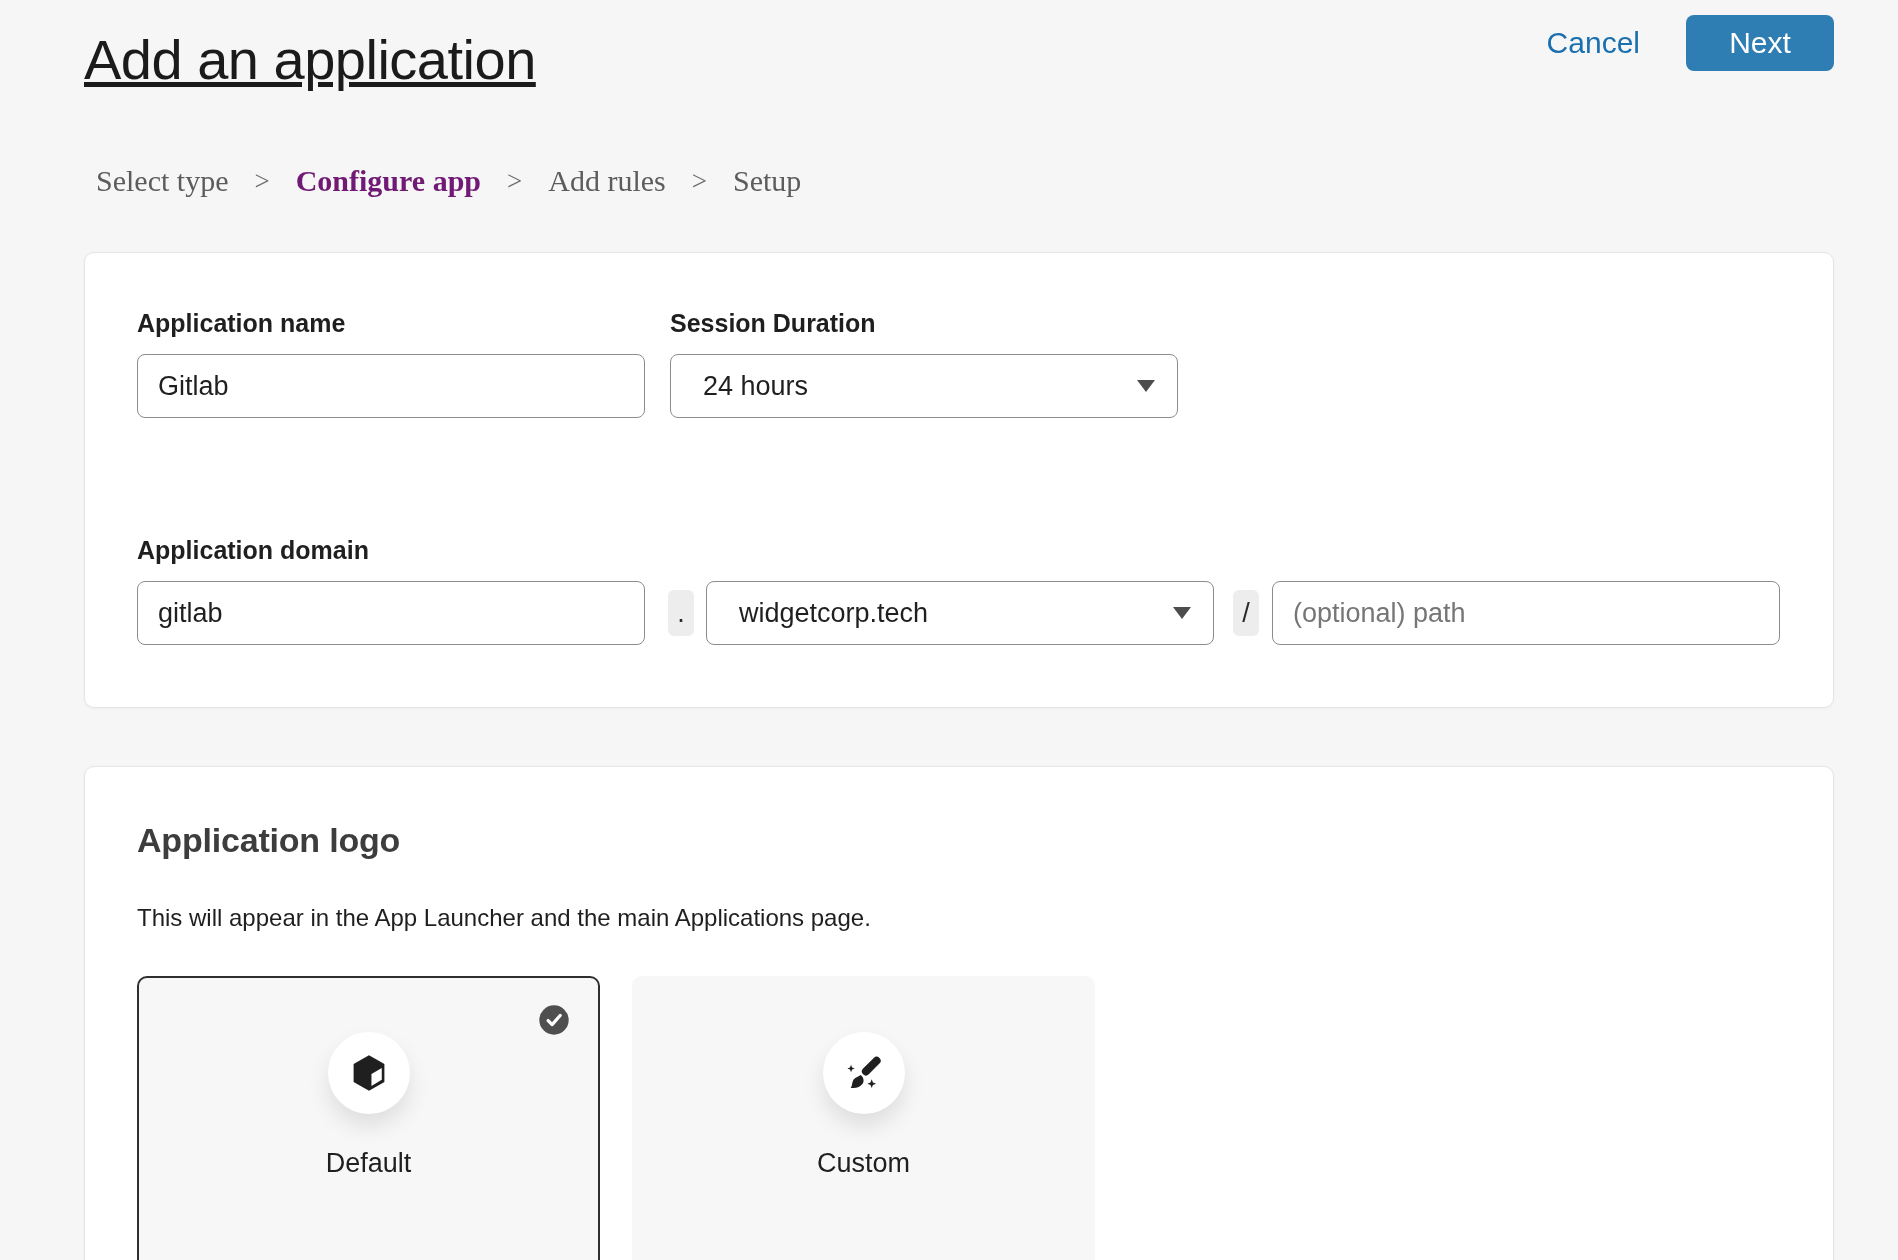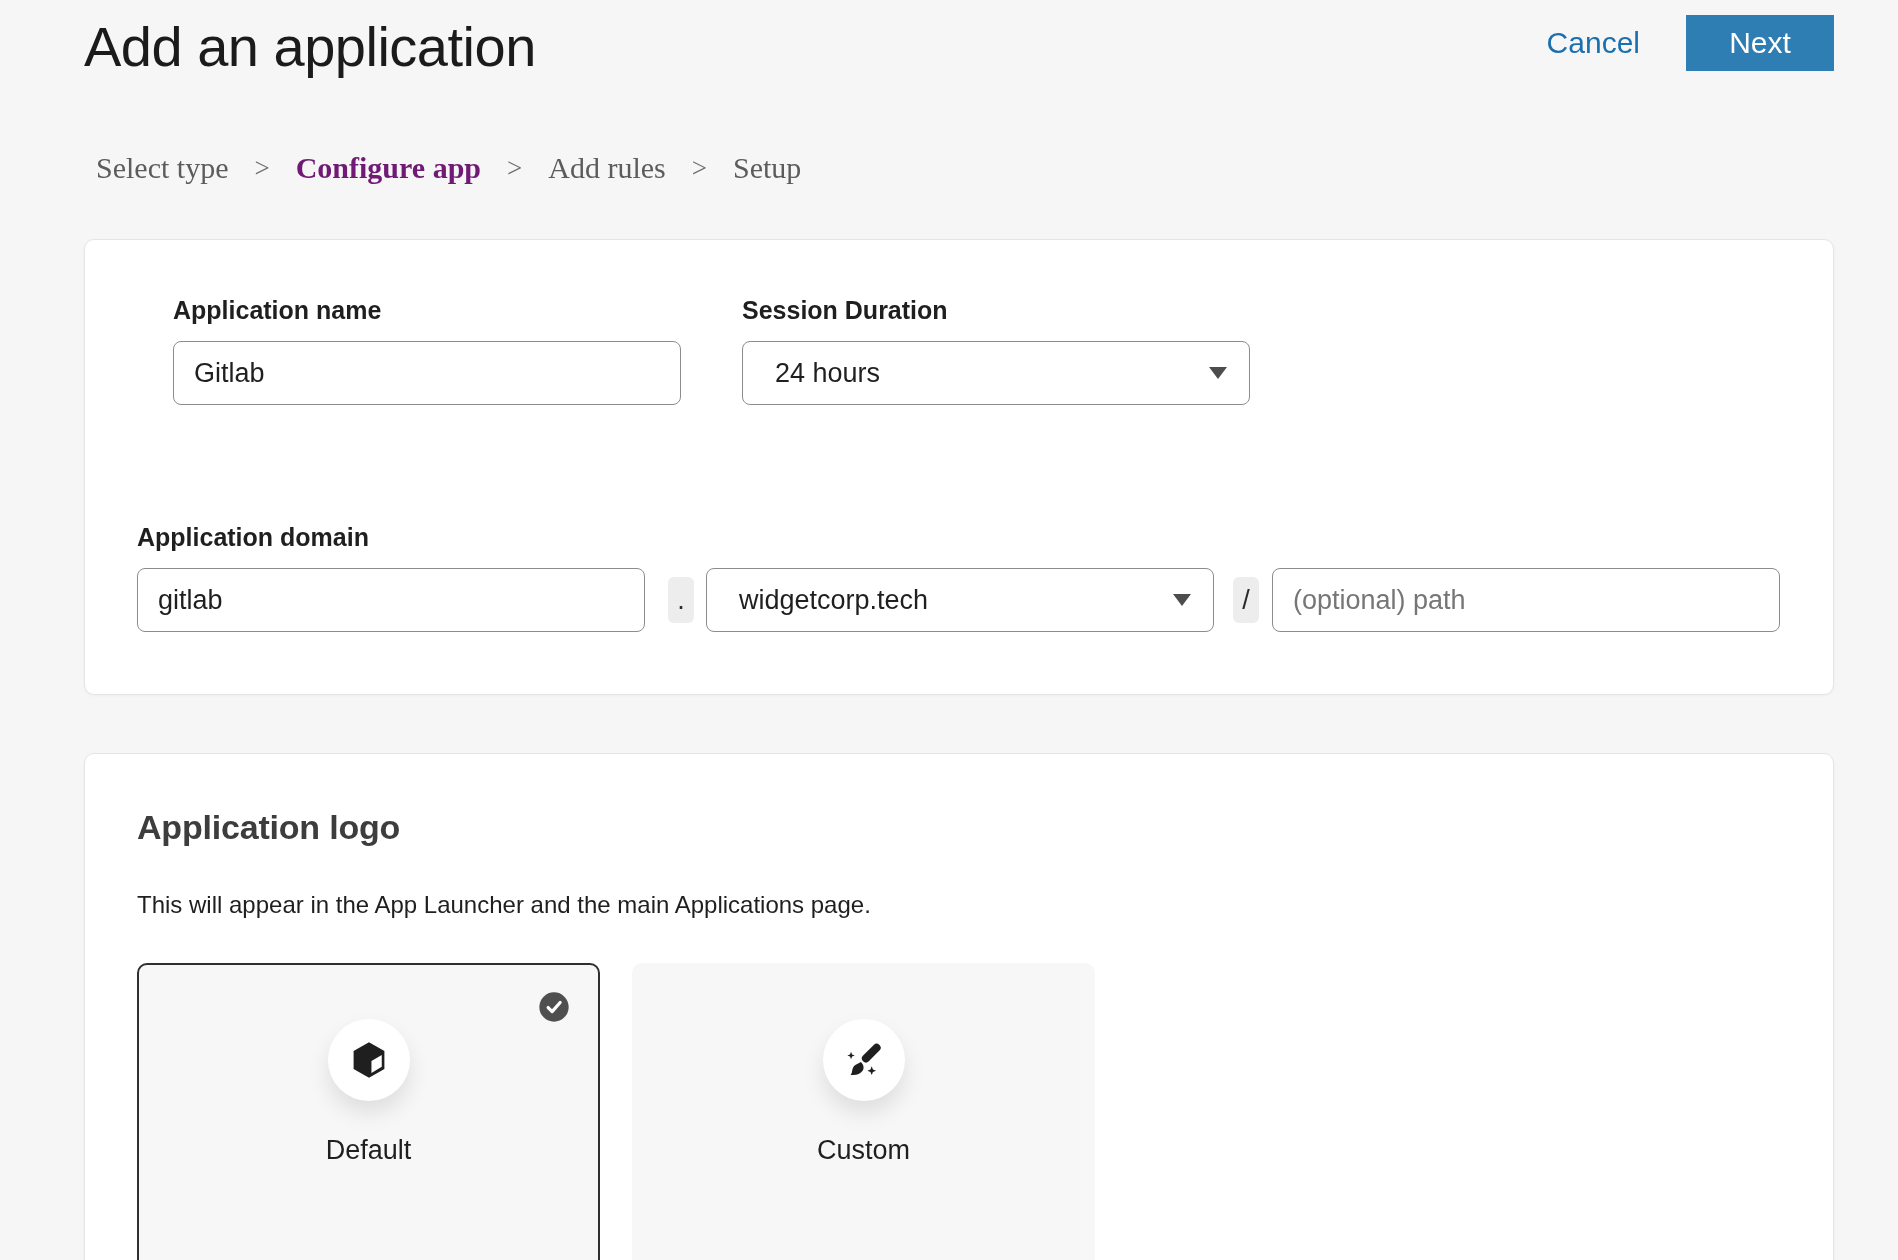--- a/index.html
+++ b/index.html
@@ -11,29 +11,29 @@
   }
   .page { width: 1898px; height: 1260px; overflow: hidden; position: relative; }
 
   
   .header {
     display: flex; justify-content: space-between; align-items: flex-start;
     padding: 14px 64px 0 84px;
   }
   .page-title {
     font-size: 56px; font-weight: 400; color: #1b1b1b;
-    letter-spacing: -0.5px; margin-top: 1px; line-height: 1.15;
+    letter-spacing: -0.5px; margin-top: 14px; line-height: 1.15; text-decoration: underline;
   }
   .header-actions { display: flex; align-items: center; gap: 46px; margin-top: 1px; }
   .cancel-link {
     font-size: 30px; color: #1a6faf; cursor: pointer; text-decoration: none;
     line-height: 56px;
   }
   .next-button {
-    width: 148px; height: 56px; border: none; border-radius: 0;
+    width: 148px; height: 56px; border: none; border-radius: 8px;
     background: #2e7db3; color: #ffffff; font-size: 30px;
     font-family: "Liberation Sans", sans-serif; cursor: pointer;
     display: flex; align-items: center; justify-content: center;
   }
 
   
   .breadcrumb {
     display: flex; align-items: center; gap: 26px;
     margin: 72px 0 0 96px; font-size: 30px; color: #5c5c5c; font-family: Liberation Serif, serif;
   }
@@ -49,21 +49,21 @@
   }
   .card.config-card { margin-top: 54px; padding: 56px 52px 62px 52px; }
   .card.logo-card  { margin-top: 58px; padding: 54px 52px 80px 52px; min-height: 560px; }
 
   .card-heading {
     font-size: 34px; font-weight: 700; color: #3d3d3d; letter-spacing: -0.2px;
   }
   .config-card .card-heading { margin-bottom: 48px; }
 
   .field-row { display: flex; gap: 25px; }
-  .field { width: 508px; margin-left: 36px; }
+  .field { width: 508px; }
   .field-label {
     display: block; font-size: 25px; font-weight: 700; color: #1f1f1f;
     margin-bottom: 16px;
   }
   .text-input {
     width: 100%; height: 64px; border: 1px solid #8c8c8c; border-radius: 8px;
     background: #ffffff; padding: 0 20px; font-size: 27px; color: #1f1f1f;
     font-family: "Liberation Sans", sans-serif; outline: none;
   }
   .text-input::placeholder { color: #767676; }

